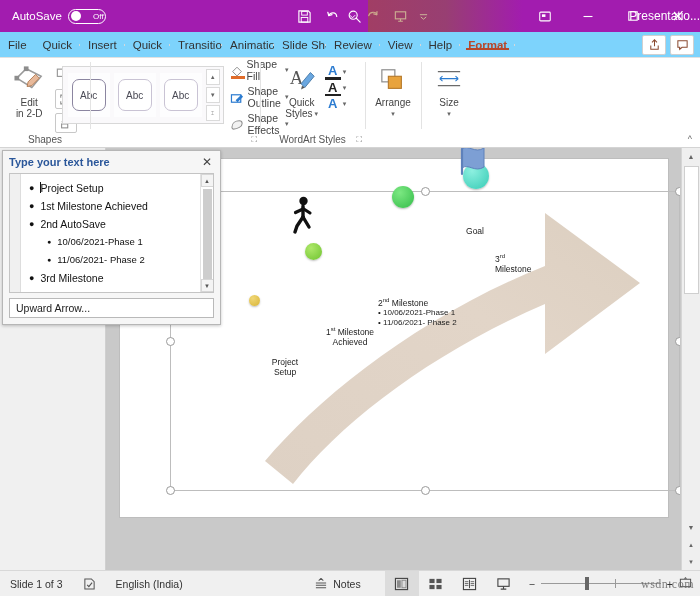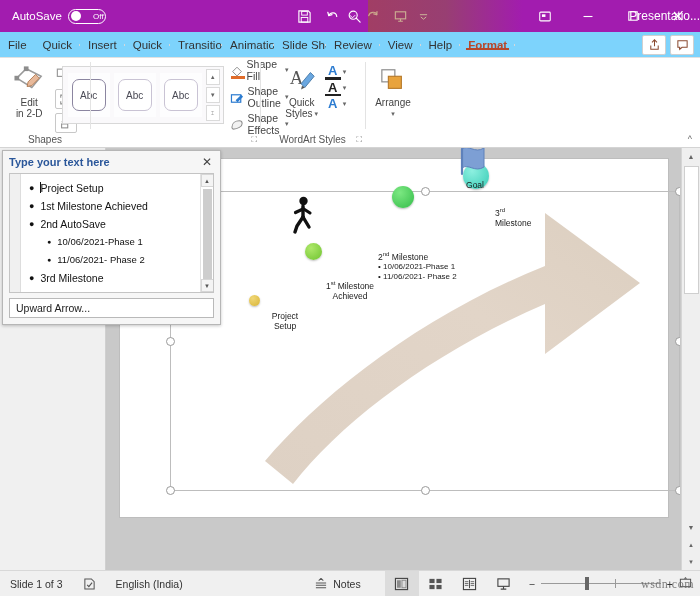--- a/index.html
+++ b/index.html
@@ -191,21 +191,21 @@
     position: absolute; background: #bdbdbd;
   }
   .handle {
     position: absolute; width: 9px; height: 9px; border-radius: 50%;
     background: #fff; border: 1.3px solid #9a9a9a;
   }
 
   .graphic { position: absolute; inset: 0; }
   .label {
     position: absolute; font-size: 8.5px; color: #1a1a1a; line-height: 10px;
-    text-align: center; white-space: nowrap;
+    text-align: center; white-space: nowrap; margin-top: 46px;
   }
   .label.left { text-align: left; }
   .label sup { font-size: 6px; }
   .bullet-line { font-size: 8px; line-height: 10px; }
   .dot {
     position: absolute; border-radius: 50%;
   }
 
   
   .textpane {
@@ -570,20 +570,34 @@
               <rect x="3" y="3" width="14" height="13" fill="none" stroke="#8d8d8d" stroke-width="1.3"></rect>
               <rect x="10" y="10" width="14" height="13" fill="#e8a33d" stroke="#b5782a" stroke-width="1.2"></rect>
             </svg>
           </span>
           <span>Arrange</span>
           <span class="chev">▾</span>
         </div>
       </div>
     </div>
 
+    <div class="rgroup" style="width:56px">
+      <div class="rgroup-body">
+        <div class="big-btn">
+          <span class="glyph">
+            <svg width="28" height="26" viewBox="0 0 30 28">
+              <path d="M3 5 H27 M3 20 H27" stroke="#6b6b6b" stroke-width="1.3"></path>
+              <path d="M5 12.5 H25 M5 12.5 L8 9.8 M5 12.5 L8 15.2 M25 12.5 L22 9.8 M25 12.5 L22 15.2" stroke="#2b7bd0" stroke-width="1.2" fill="none"></path>
+            </svg>
+          </span>
+          <span>Size</span>
+          <span class="chev">▾</span>
+        </div>
+      </div>
+    </div>
 
     <div class="collapse-ribbon">^</div>
   </div>
 
   <div class="workarea">
     <div class="left-gutter"></div>
 
     <div class="slide-canvas">
       <div class="slide">
 

